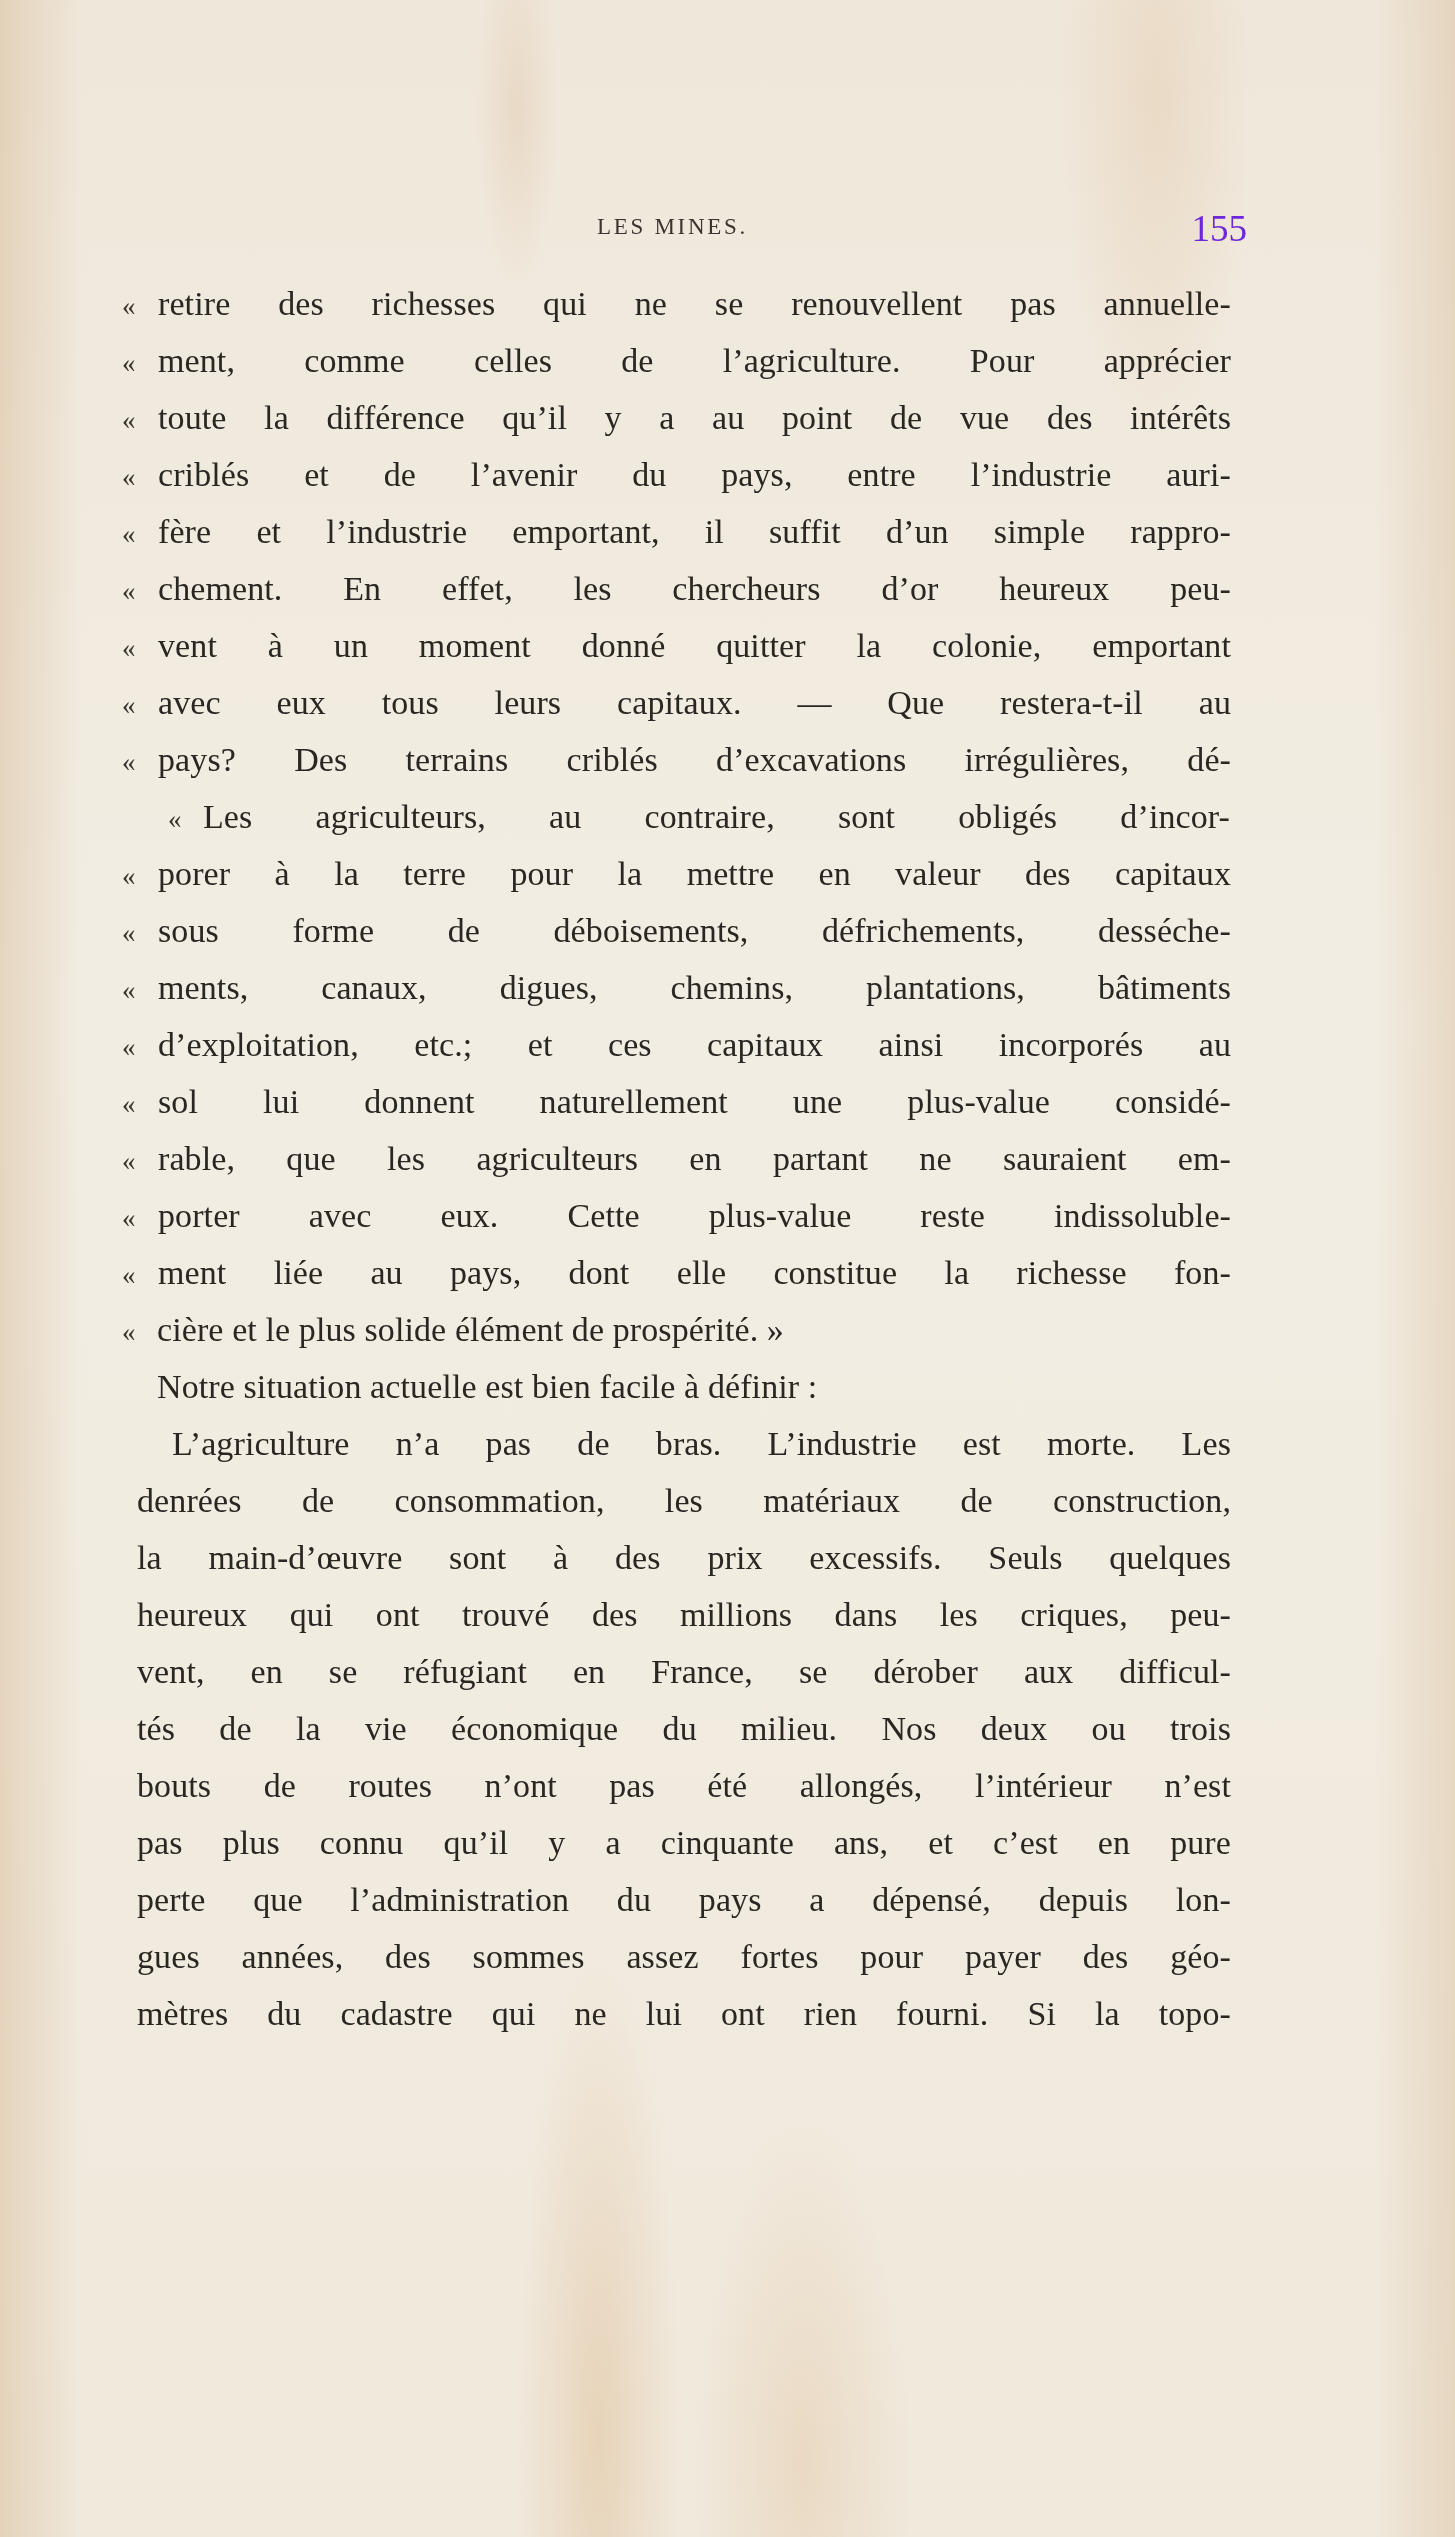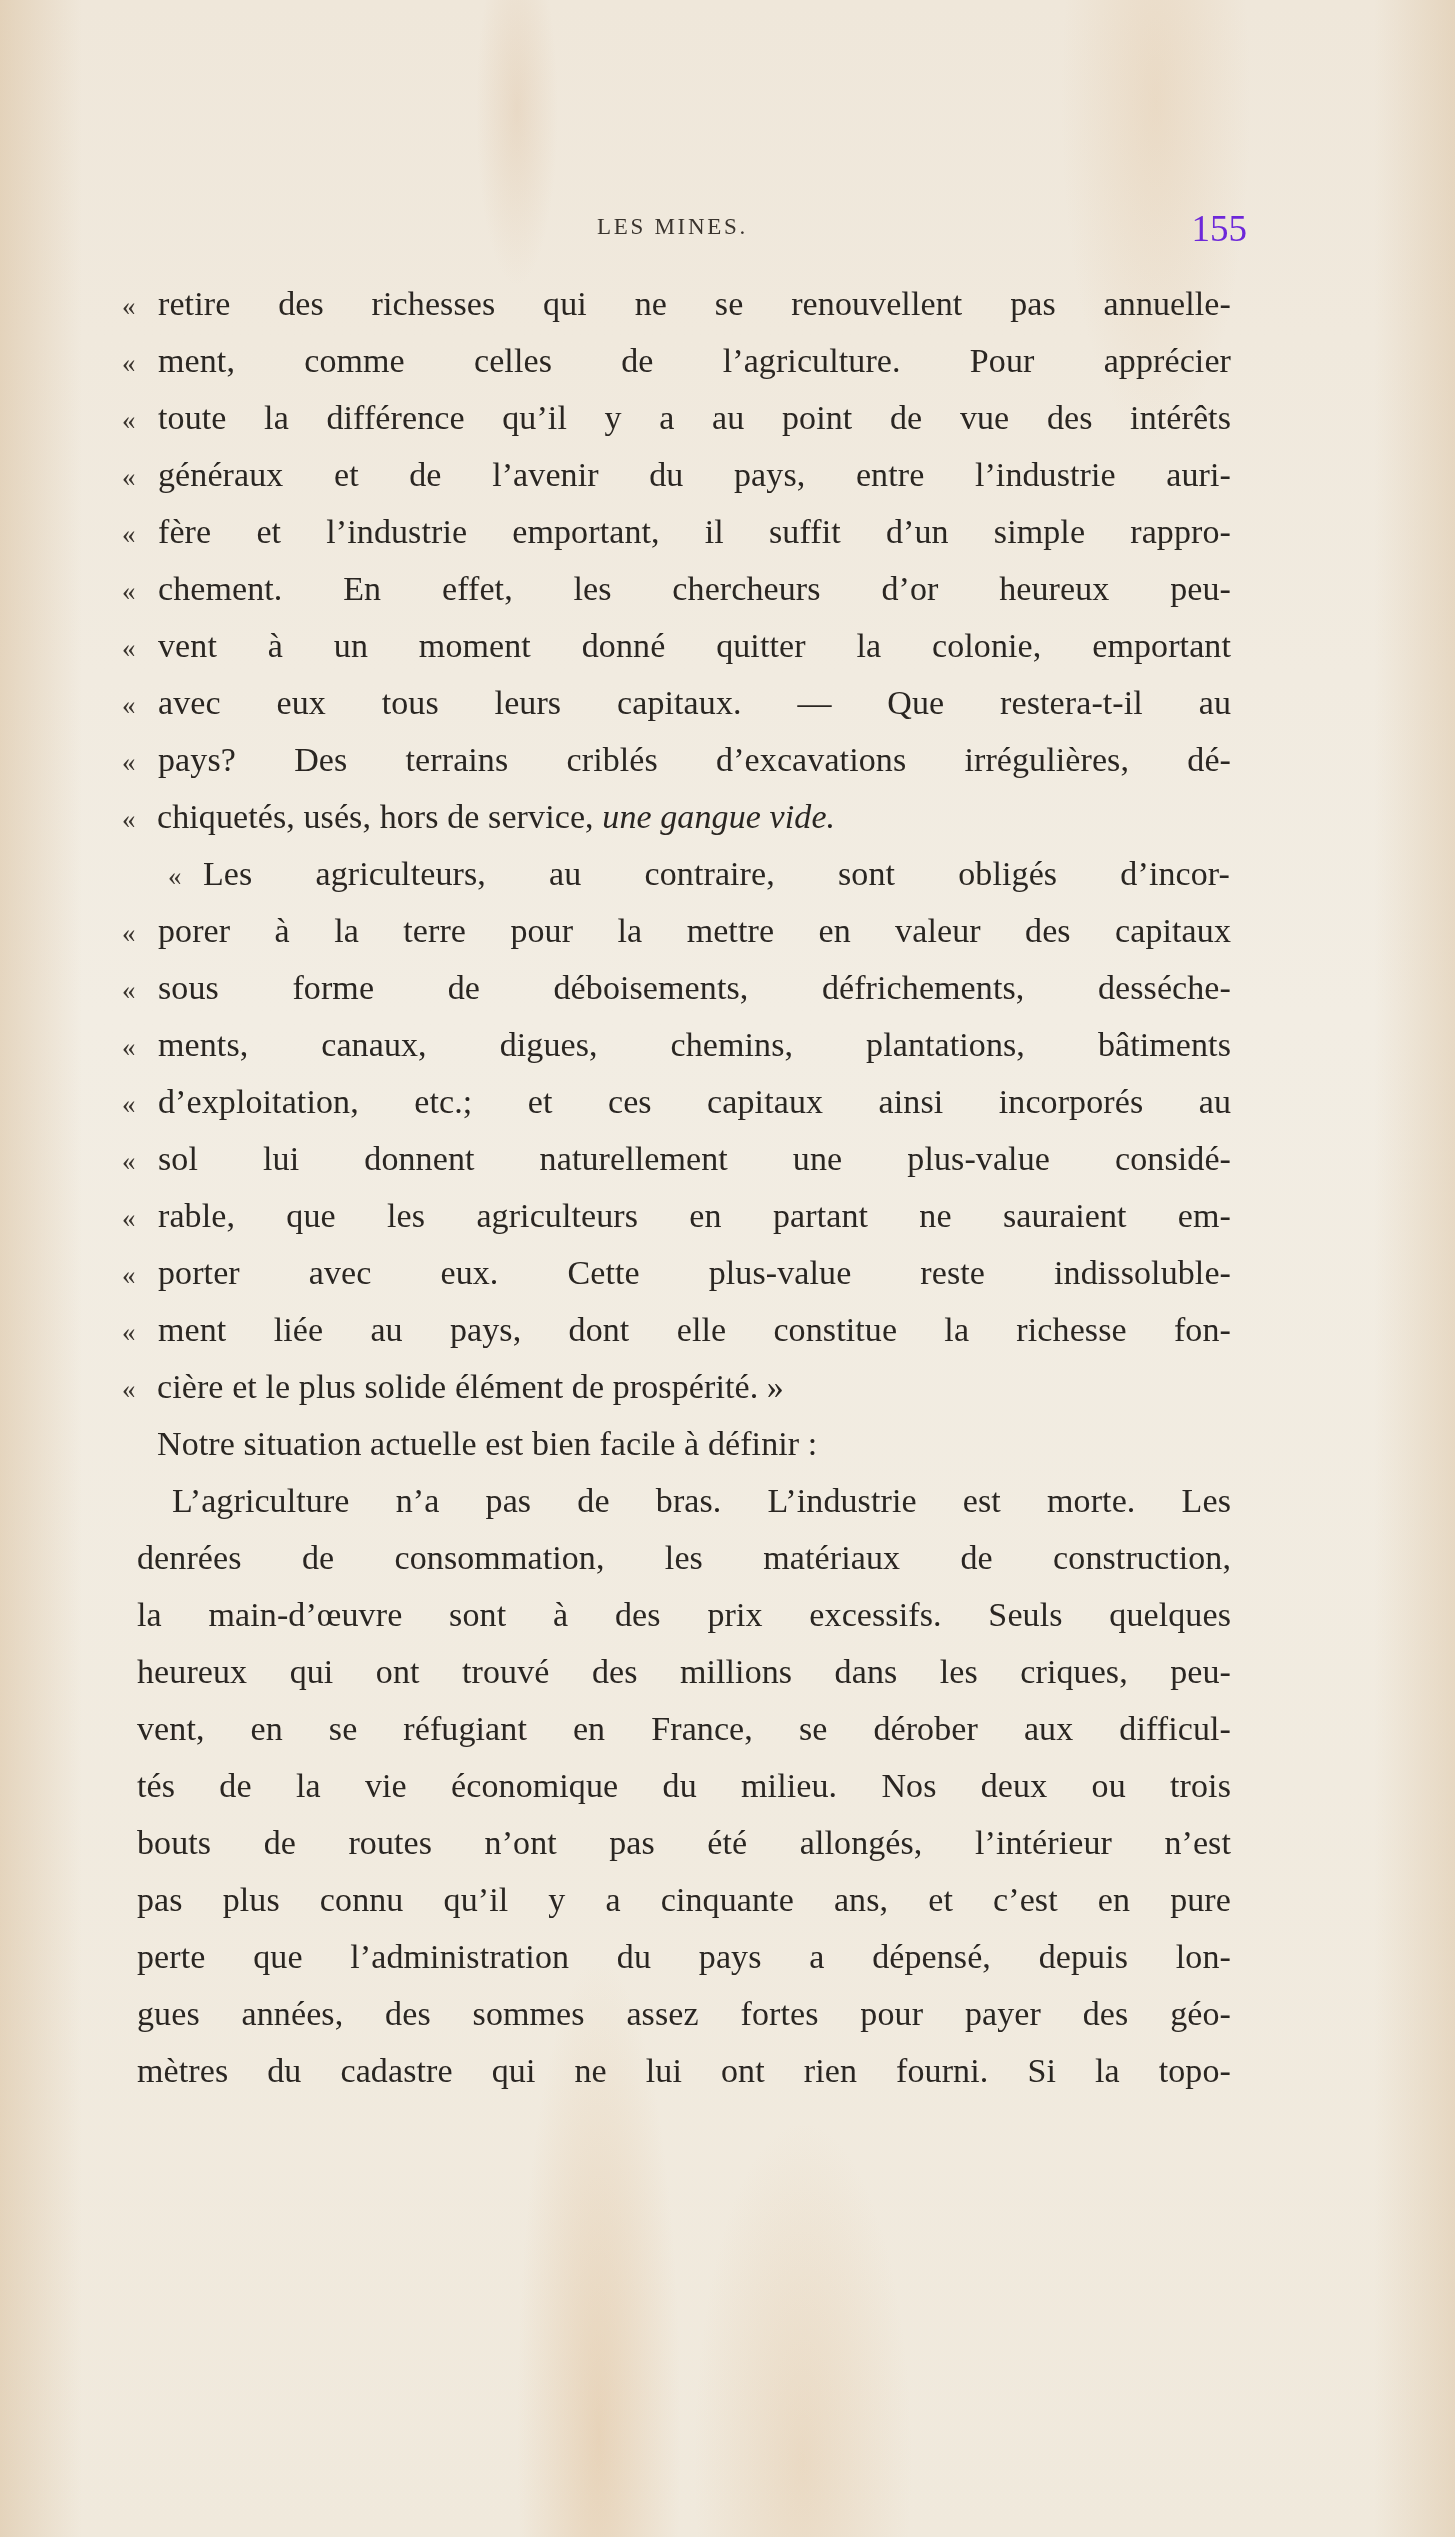--- a/index.html
+++ b/index.html
@@ -131,44 +131,41 @@
     <div class="line quoted">
       <span class="guillemet">«</span>
         <span class="content">ment, comme celles de l’agriculture. Pour apprécier</span>
     </div>
     <div class="line quoted">
       <span class="guillemet">«</span>
         <span class="content">toute la différence qu’il y a au point de vue des intérêts</span>
     </div>
     <div class="line quoted">
       <span class="guillemet">«</span>
-        <span class="content">généraux et de l’avenir du pays, entre l’industrie auri-</span>
+        <span class="content">criblés et de l’avenir du pays, entre l’industrie auri-</span>
     </div>
     <div class="line quoted">
       <span class="guillemet">«</span>
         <span class="content">fère et l’industrie emportant, il suffit d’un simple rappro-</span>
     </div>
     <div class="line quoted">
       <span class="guillemet">«</span>
         <span class="content">chement. En effet, les chercheurs d’or heureux peu-</span>
     </div>
     <div class="line quoted">
       <span class="guillemet">«</span>
         <span class="content">vent à un moment donné quitter la colonie, emportant</span>
     </div>
     <div class="line quoted">
       <span class="guillemet">«</span>
         <span class="content">avec eux tous leurs capitaux. — Que restera-t-il au</span>
     </div>
     <div class="line quoted">
       <span class="guillemet">«</span>
         <span class="content">pays? Des terrains criblés d’excavations irrégulières, dé-</span>
-    </div>
-    <div class="line quoted-last" style="display:block;">
-      <span class="guillemet">«</span><span class="content"><span>chiquetés, usés, hors de service, </span><span class="italic">une gangue vide.</span></span>
     </div>
 
     <div class="line quoted-indent" style="display:block;">
       <span class="guillemet indent">«</span><span class="content">Les agriculteurs, au contraire, sont obligés d’incor-</span>
     </div>
     <div class="line quoted">
       <span class="guillemet">«</span>
         <span class="content">porer à la terre pour la mettre en valeur des capitaux</span>
     </div>
     <div class="line quoted">

